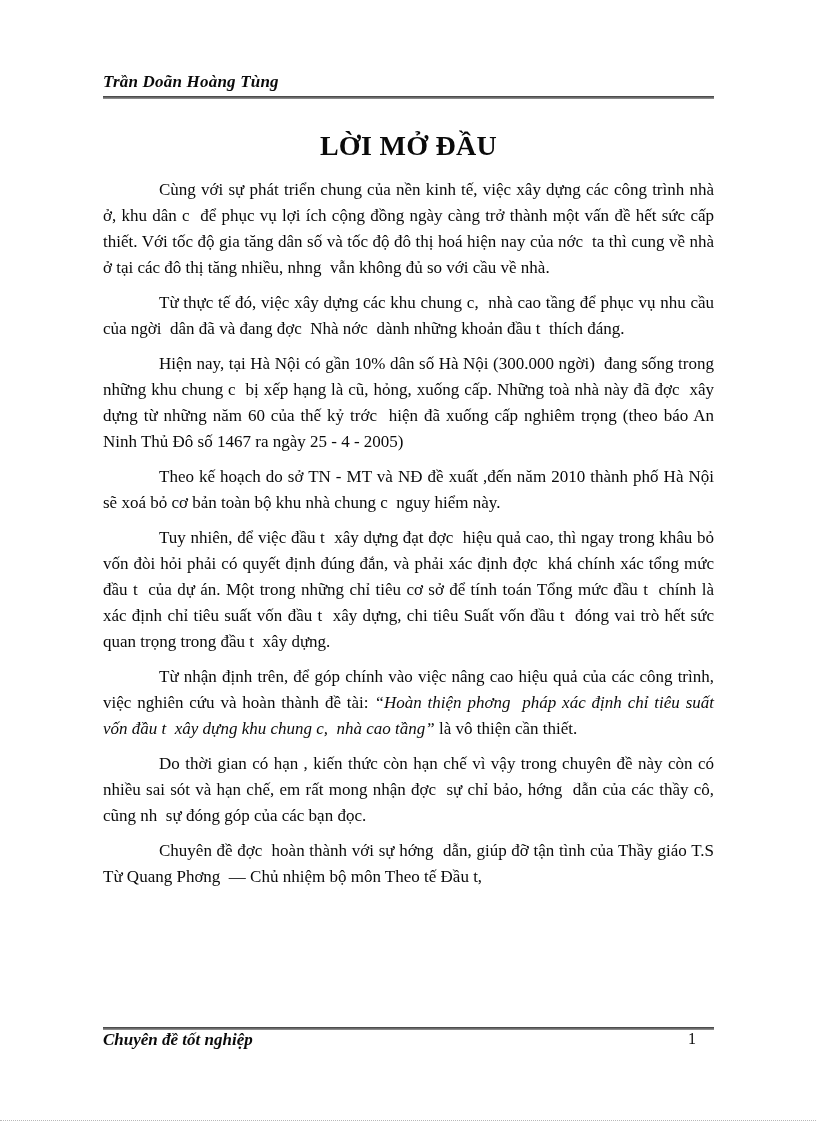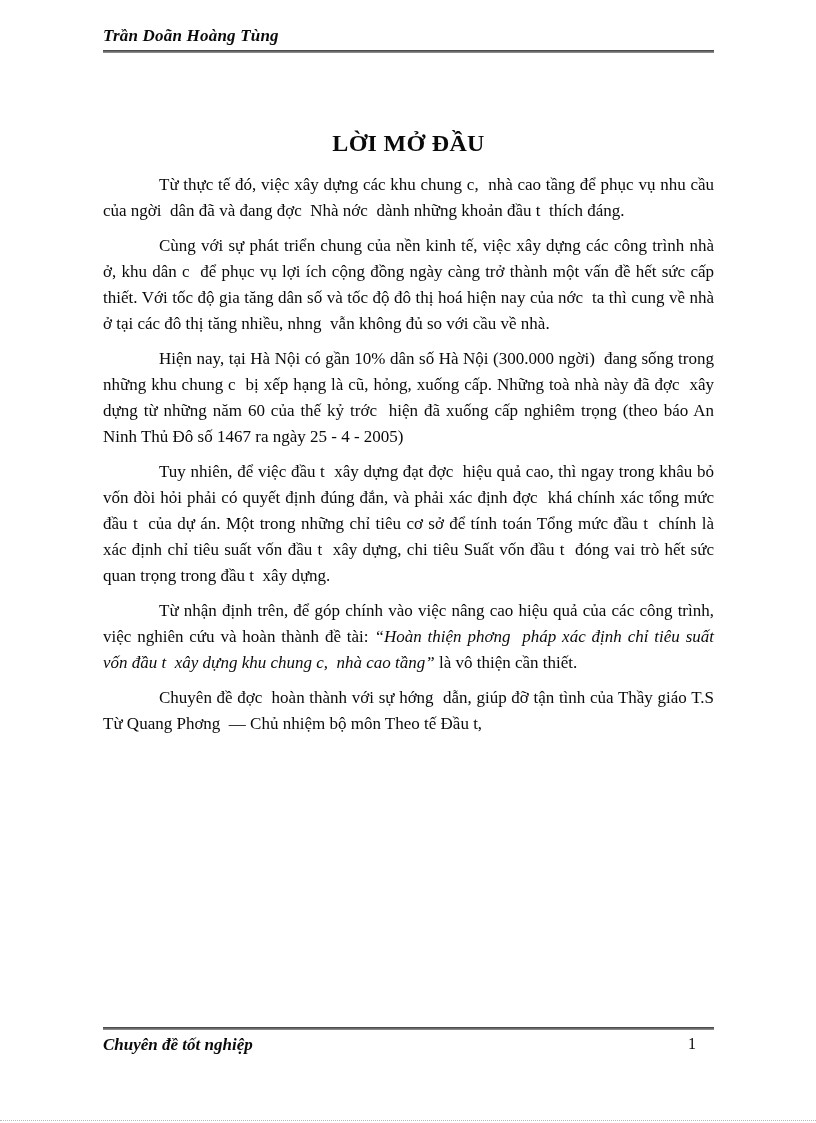--- a/index.html
+++ b/index.html
@@ -16,21 +16,21 @@
     font-family: "Liberation Serif", "DejaVu Serif", serif;
     color: #0a0a0a;
   }
   .header {
     position: absolute;
     top: 0;
     left: 103px;
     right: 102px;
   }
   .header-author {
-    padding-top: 26px;
+    padding-top: 72px;
     font-size: 17px;
     font-weight: bold;
     font-style: italic;
     letter-spacing: 0.2px;
   }
   .rule {
     height: 3px;
     background: linear-gradient(#3c3c3c, #9a9a9a);
   }
   .header .rule {
@@ -38,21 +38,21 @@
   }
   .content {
     position: absolute;
     top: 75px;
     left: 103px;
     right: 102px;
   }
   .doc-title {
     margin: 55px 0 15px 0;
     text-align: center;
-    font-size: 24px;
+    font-size: 28px;
     font-weight: bold;
     letter-spacing: 0.3px;
   }
   .para {
     margin: 0 0 9px 0;
     font-size: 17px;
     line-height: 26px;
     text-align: justify;
     text-indent: 56px;
     white-space: pre-wrap;
@@ -63,21 +63,20 @@
   .footer {
     position: absolute;
     left: 103px;
     right: 102px;
     top: 1027px;
   }
   .footer-row {
     display: flex;
     justify-content: space-between;
     align-items: flex-start;
-    margin-top: 5px;
     font-size: 17px;
   }
   .footer-label {
     font-weight: bold;
     font-style: italic;
   }
   .footer-page {
     font-size: 16px;
     padding-right: 18px;
   }
@@ -95,25 +94,27 @@
 <div class="page">
 
   <div class="header">
     <div class="header-author">Trần Doãn Hoàng Tùng</div>
     <div class="rule"></div>
   </div>
 
   <div class="content">
     <h1 class="doc-title">LỜI MỞ ĐẦU</h1>
     <div id="paragraphs">
+        <p class="para"><span>Cùng với sự phát triển chung của nền kinh tế, việc xây dựng các công trình nhà ở, khu dân c  để phục vụ lợi ích cộng đồng ngày càng trở thành một vấn đề hết sức cấp thiết. Với tốc độ gia tăng dân số và tốc độ đô thị hoá hiện nay của nớc  ta thì cung về nhà ở tại các đô thị tăng nhiều, nhng  vẫn không đủ so với cầu về nhà.</span></p>
         <p class="para"><span>Từ thực tế đó, việc xây dựng các khu chung c,  nhà cao tầng để phục vụ nhu cầu của ngời  dân đã và đang đợc  Nhà nớc  dành những khoản đầu t  thích đáng.</span></p>
-        <p class="para"><span>Cùng với sự phát triển chung của nền kinh tế, việc xây dựng các công trình nhà ở, khu dân c  để phục vụ lợi ích cộng đồng ngày càng trở thành một vấn đề hết sức cấp thiết. Với tốc độ gia tăng dân số và tốc độ đô thị hoá hiện nay của nớc  ta thì cung về nhà ở tại các đô thị tăng nhiều, nhng  vẫn không đủ so với cầu về nhà.</span></p>
         <p class="para"><span>Hiện nay, tại Hà Nội có gần 10% dân số Hà Nội (300.000 ngời)  đang sống trong những khu chung c  bị xếp hạng là cũ, hỏng, xuống cấp. Những toà nhà này đã đợc  xây dựng từ những năm 60 của thế kỷ trớc  hiện đã xuống cấp nghiêm trọng (theo báo An Ninh Thủ Đô số 1467 ra ngày 25 - 4 - 2005)</span></p>
+        <p class="para"><span>Theo kế hoạch do sở TN - MT và NĐ đề xuất ,đến năm 2010 thành phố Hà Nội sẽ xoá bỏ cơ bản toàn bộ khu nhà chung c  nguy hiểm này.</span></p>
         <p class="para"><span>Tuy nhiên, để việc đầu t  xây dựng đạt đợc  hiệu quả cao, thì ngay trong khâu bỏ vốn đòi hỏi phải có quyết định đúng đắn, và phải xác định đợc  khá chính xác tổng mức đầu t  của dự án. Một trong những chỉ tiêu cơ sở để tính toán Tổng mức đầu t  chính là xác định chỉ tiêu suất vốn đầu t  xây dựng, chi tiêu Suất vốn đầu t  đóng vai trò hết sức quan trọng trong đầu t  xây dựng.</span></p>
         <p class="para"><span>Từ nhận định trên, để góp chính vào việc nâng cao hiệu quả của các công trình, việc nghiên cứu và hoàn thành đề tài: </span><span class="em">“Hoàn thiện phơng  pháp xác định chỉ tiêu suất vốn đầu t  xây dựng khu chung c,  nhà cao tầng”</span><span> là vô thiện cần thiết.</span></p>
+        <p class="para"><span>Do thời gian có hạn , kiến thức còn hạn chế vì vậy trong chuyên đề này còn có nhiều sai sót và hạn chế, em rất mong nhận đợc  sự chỉ bảo, hớng  dẫn của các thầy cô, cũng nh  sự đóng góp của các bạn đọc.</span></p>
         <p class="para"><span>Chuyên đề đợc  hoàn thành với sự hớng  dẫn, giúp đỡ tận tình của Thầy giáo T.S Từ Quang Phơng  — Chủ nhiệm bộ môn Theo tế Đầu t,</span></p>
       </div>
   </div>
 
   <div class="footer">
     <div class="rule"></div>
     <div class="footer-row">
       <span class="footer-label">Chuyên đề tốt nghiệp</span>
       <span class="footer-page">1</span>
     </div>

